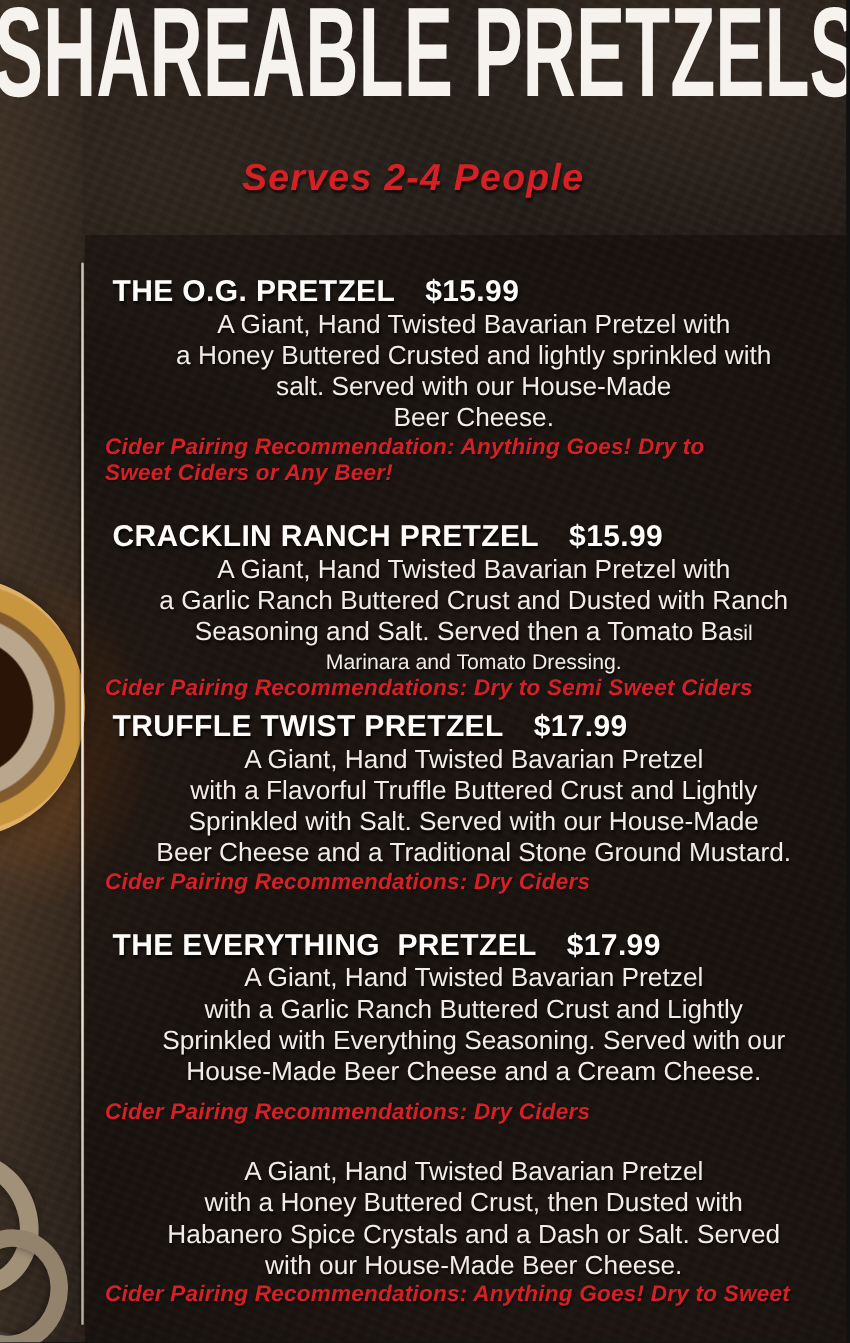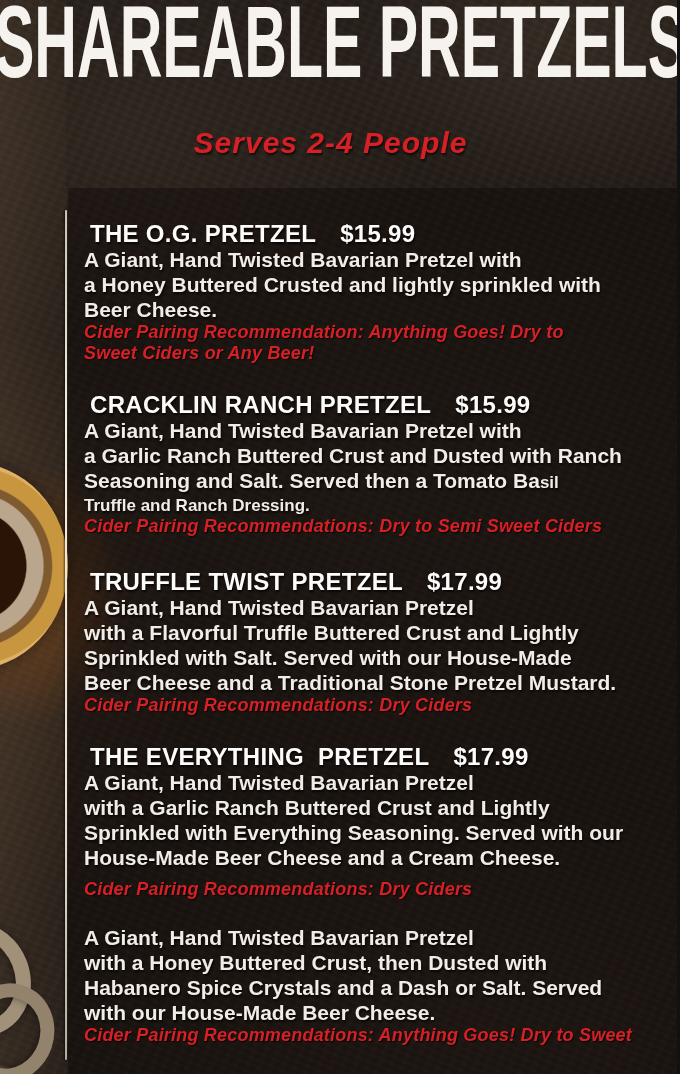--- a/index.html
+++ b/index.html
@@ -84,33 +84,33 @@
     position:absolute;left:65px;top:210px;width:2px;height:850px;
     background:linear-gradient(to bottom,#c9c2b4,#f3eee2 25%,#e7e0d3 70%,#b3ab9d);
     border-radius:1px;
     box-shadow:-1px 0 2px rgba(0,0,0,0.55);
   }
   .items{
     position:absolute;top:221px;left:84px;width:590px;
     color:var(--body-text);
   }
   .item{margin-bottom:28px;}
-  .item:nth-child(2){margin-bottom:32px;}
+  .item:nth-child(2){margin-bottom:8px;}
   .item:nth-child(3){}
   .item:nth-child(4){margin-bottom:25px;}
   .item:nth-child(5){margin-bottom:0;}
   .item-head{
     font-size:24px;line-height:26px;font-weight:bold;
     padding-left:6px;letter-spacing:0.3px;
     color:#fdfcfa;white-space:pre;
     text-shadow:1px 2px 2px rgba(0,0,0,0.7);
   }
   .item-name{white-space:pre;}
   .item-price{margin-left:24px;}
-  .item-desc{font-weight:bold;}
+  .item-desc{font-weight:normal;text-align:center;}
   .desc-line{
     font-size:21px;line-height:25px;
     text-shadow:1px 2px 2px rgba(0,0,0,0.7);
     white-space:pre;
   }
   .desc-line.small-line{font-size:17px;line-height:21px;}
   .seg.small-seg{font-size:17px;}
   .item-pairing{
     color:var(--accent-red);
     font-weight:bold;font-style:italic;
@@ -144,46 +144,47 @@
   <div class="subtitle">Serves 2-4 People</div>
 
   <div class="v-divider"></div>
 
   <div class="items">
       <section class="item">
         <div class="item-head"><span class="item-name">THE O.G. PRETZEL</span><span class="item-price">$15.99</span></div>
         <div class="item-desc">
           <div class="desc-line"><span class="seg">A Giant, Hand Twisted Bavarian Pretzel with</span></div>
           <div class="desc-line"><span class="seg">a Honey Buttered Crusted and lightly sprinkled with</span></div>
+          <div class="desc-line"><span class="seg">salt. Served with our House-Made</span></div>
           <div class="desc-line"><span class="seg">Beer Cheese.</span></div>
         </div>
         <div class="item-pairing">
           <div class="pairing-line">Cider Pairing Recommendation: Anything Goes! Dry to</div>
           <div class="pairing-line">Sweet Ciders or Any Beer!</div>
         </div>
       </section>
       <section class="item">
         <div class="item-head"><span class="item-name">CRACKLIN RANCH PRETZEL</span><span class="item-price">$15.99</span></div>
         <div class="item-desc">
           <div class="desc-line"><span class="seg">A Giant, Hand Twisted Bavarian Pretzel with</span></div>
           <div class="desc-line"><span class="seg">a Garlic Ranch Buttered Crust and Dusted with Ranch</span></div>
           <div class="desc-line"><span class="seg">Seasoning and Salt. Served then a Tomato Ba</span><span class="seg small-seg">sil</span></div>
-          <div class="desc-line small-line"><span class="seg small-seg">Truffle and Ranch Dressing.</span></div>
+          <div class="desc-line small-line"><span class="seg small-seg">Marinara and Tomato Dressing.</span></div>
         </div>
         <div class="item-pairing">
           <div class="pairing-line">Cider Pairing Recommendations: Dry to Semi Sweet Ciders</div>
         </div>
       </section>
       <section class="item">
         <div class="item-head"><span class="item-name">TRUFFLE TWIST PRETZEL</span><span class="item-price">$17.99</span></div>
         <div class="item-desc">
           <div class="desc-line"><span class="seg">A Giant, Hand Twisted Bavarian Pretzel</span></div>
           <div class="desc-line"><span class="seg">with a Flavorful Truffle Buttered Crust and Lightly</span></div>
           <div class="desc-line"><span class="seg">Sprinkled with Salt. Served with our House-Made</span></div>
-          <div class="desc-line"><span class="seg">Beer Cheese and a Traditional Stone Pretzel Mustard.</span></div>
+          <div class="desc-line"><span class="seg">Beer Cheese and a Traditional Stone Ground Mustard.</span></div>
         </div>
         <div class="item-pairing">
           <div class="pairing-line">Cider Pairing Recommendations: Dry Ciders</div>
         </div>
       </section>
       <section class="item">
         <div class="item-head"><span class="item-name">THE EVERYTHING  PRETZEL</span><span class="item-price">$17.99</span></div>
         <div class="item-desc">
           <div class="desc-line"><span class="seg">A Giant, Hand Twisted Bavarian Pretzel</span></div>
           <div class="desc-line"><span class="seg">with a Garlic Ranch Buttered Crust and Lightly</span></div>

